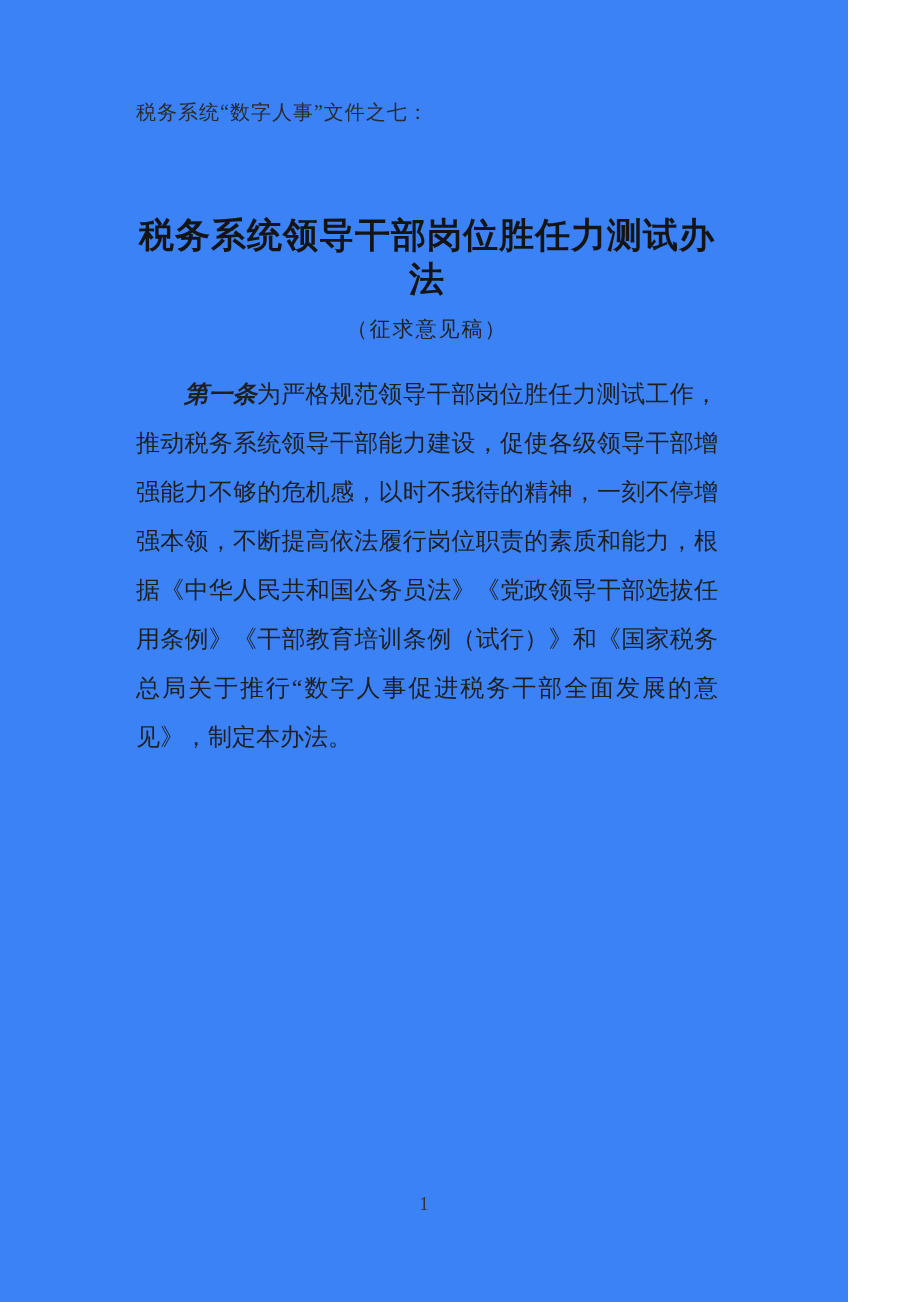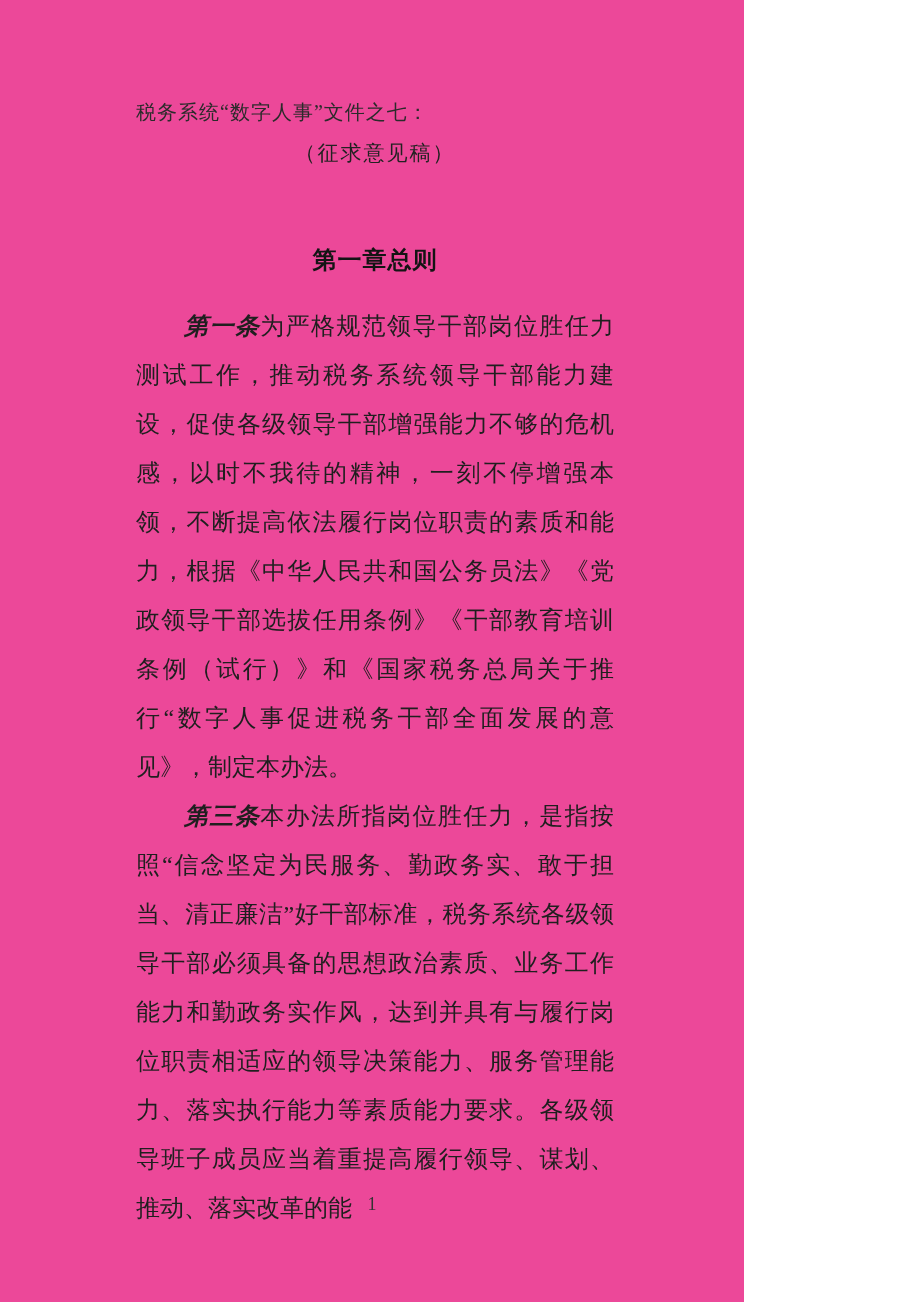--- a/index.html
+++ b/index.html
@@ -2,23 +2,23 @@
 <html><head>
 <meta charset="utf-8">
 <style>
   html, body {
     margin: 0;
     padding: 0;
     background: #ffffff;
   }
   .page {
     position: relative;
-    width: 744px;
+    width: 848px;
     height: 1302px;
-    background: #ec4899;
+    background: #3b82f6;
     overflow: hidden;
     box-sizing: border-box;
     font-family: "Liberation Serif", "DejaVu Serif", serif;
     color: #1f1f1f;
   }
   .content {
     padding: 98px 130px 0 136px;
   }
   .header-note {
     font-size: 20px;
@@ -81,29 +81,28 @@
   }
 </style>
 </head>
 <body>
 
 <div class="page">
   <div class="content">
 
     <div class="header-note">税务系统“数字人事”文件之七：</div>
 
+    <h1 class="doc-title">税务系统领导干部岗位胜任力测试办法</h1>
 
     <div class="doc-subtitle">（征求意见稿）</div>
 
-    <h2 class="chapter-heading">第一章总则</h2>
 
     <div class="body-text">
 
       <p class="para"><span class="lead">第一条</span><span>为严格规范领导干部岗位胜任力测试工作，推动税务系统领导干部能力建设，促使各级领导干部增强能力不够的危机感，以时不我待的精神，一刻不停增强本领，不断提高依法履行岗位职责的素质和能力，根据《中华人民共和国公务员法》《党政领导干部选拔任用条例》《干部教育培训条例（试行）》和《国家税务总局关于推行“数字人事促进税务干部全面发展的意见》，制定本办法。</span></p>
 
 
-      <p class="para"><span class="lead">第三条</span><span>本办法所指岗位胜任力，是指按照“信念坚定为民服务、勤政务实、敢于担当、清正廉洁”好干部标准，税务系统各级领导干部必须具备的思想政治素质、业务工作能力和勤政务实作风，达到并具有与履行岗位职责相适应的领导决策能力、服务管理能力、落实执行能力等素质能力要求。各级领导班子成员应当着重提高履行领导、谋划、推动、落实改革的能</span></p>
 
     </div>
   </div>
 
   <div class="page-number">1</div>
 </div>
 
 </body></html>

